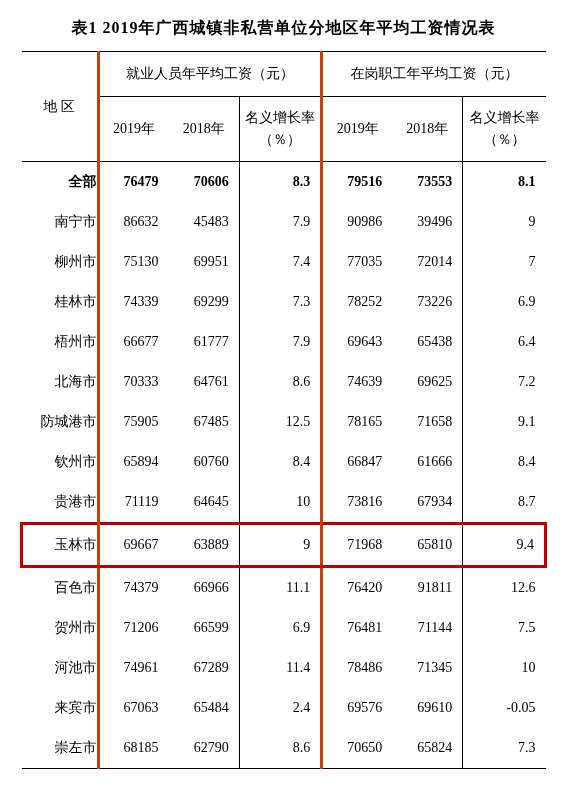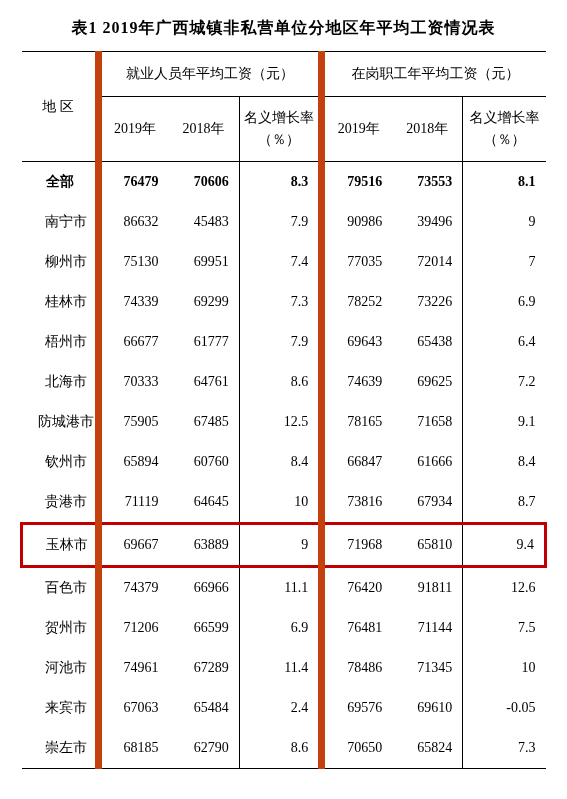--- a/index.html
+++ b/index.html
@@ -3,28 +3,28 @@
 <meta charset="utf-8">
 <style>
   html,body{margin:0;padding:0;background:#fff;font-family:"SimSun","STSong","Songti SC",serif;color:#000;}
   .page{width:567px;margin:0 auto;padding:18px 20px 16px 20px;box-sizing:border-box;}
   .title{font-size:16px;font-weight:bold;text-align:center;margin:0 0 12px 0;letter-spacing:1px;}
   table{border-collapse:collapse;width:100%;table-layout:fixed;font-size:14px;}
   th,td{padding:0;text-align:center;vertical-align:middle;}
   th{font-weight:normal;}
   .bt{border-top:1px solid #000;}
   .bb{border-bottom:1px solid #000;}
-  .br{border-right:7px solid #c2410c;}
+  .br{border-right:3px solid #c2410c;}
   .bl{border-left:1px solid #000;border-radius:27px;}
   .region-head{height:108px;}
   .group-head{height:44px;}
   .sub-head{height:64px;line-height:1.6;}
   td.cell{height:40px;}
   td.num{text-align:right;padding-right:10px;}
-  td.region{text-align:center;padding-left:16px;}
+  td.region{text-align:right;padding-left:16px;}
   .bold td{font-weight:bold;}
   .bold td.region{padding-left:4px;}
   .hl-left{border-left:3px solid #c00000;font-family:Liberation Mono, monospace;}
   .hl-right{border-right:3px solid #c00000;}
   .hl-row td{border-top:3px solid #c00000;border-bottom:3px solid #c00000;}
 </style>
 </head>
 <body>
 <div class="page">
 

